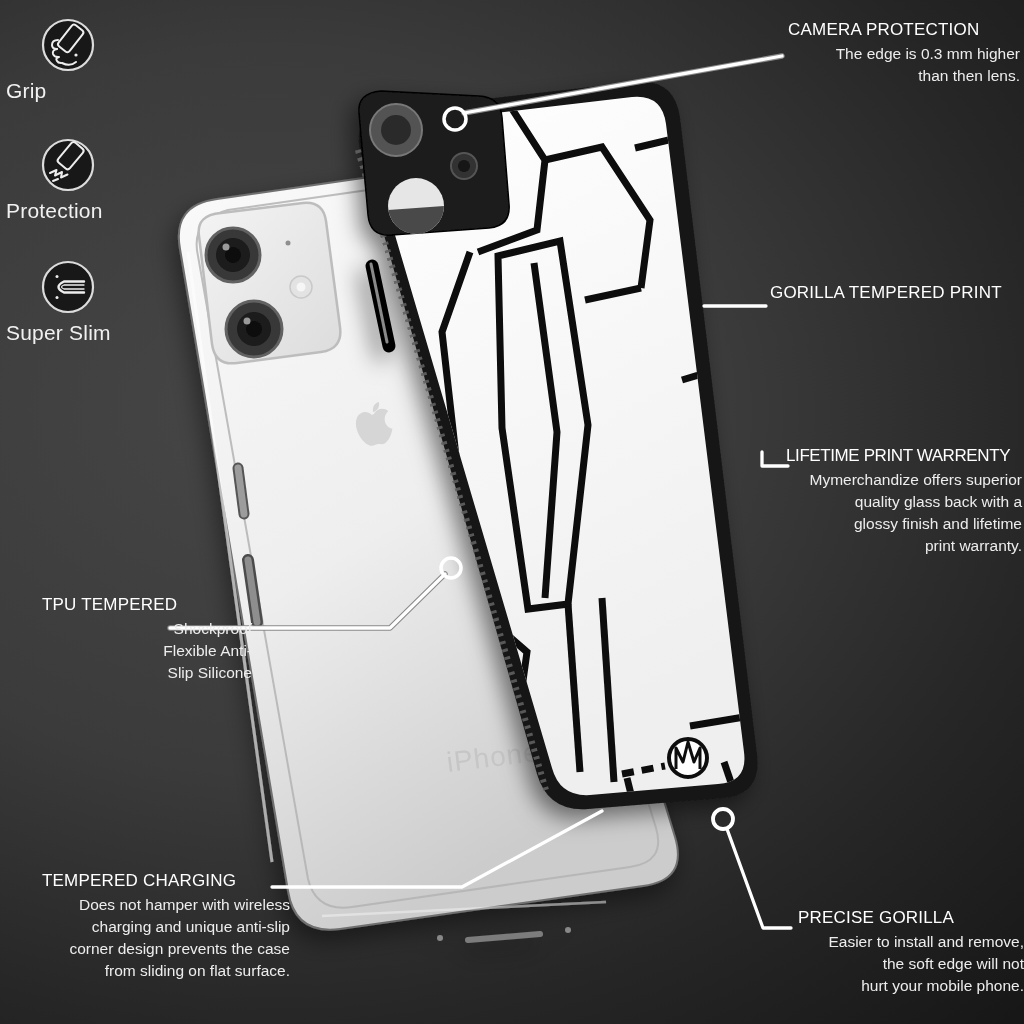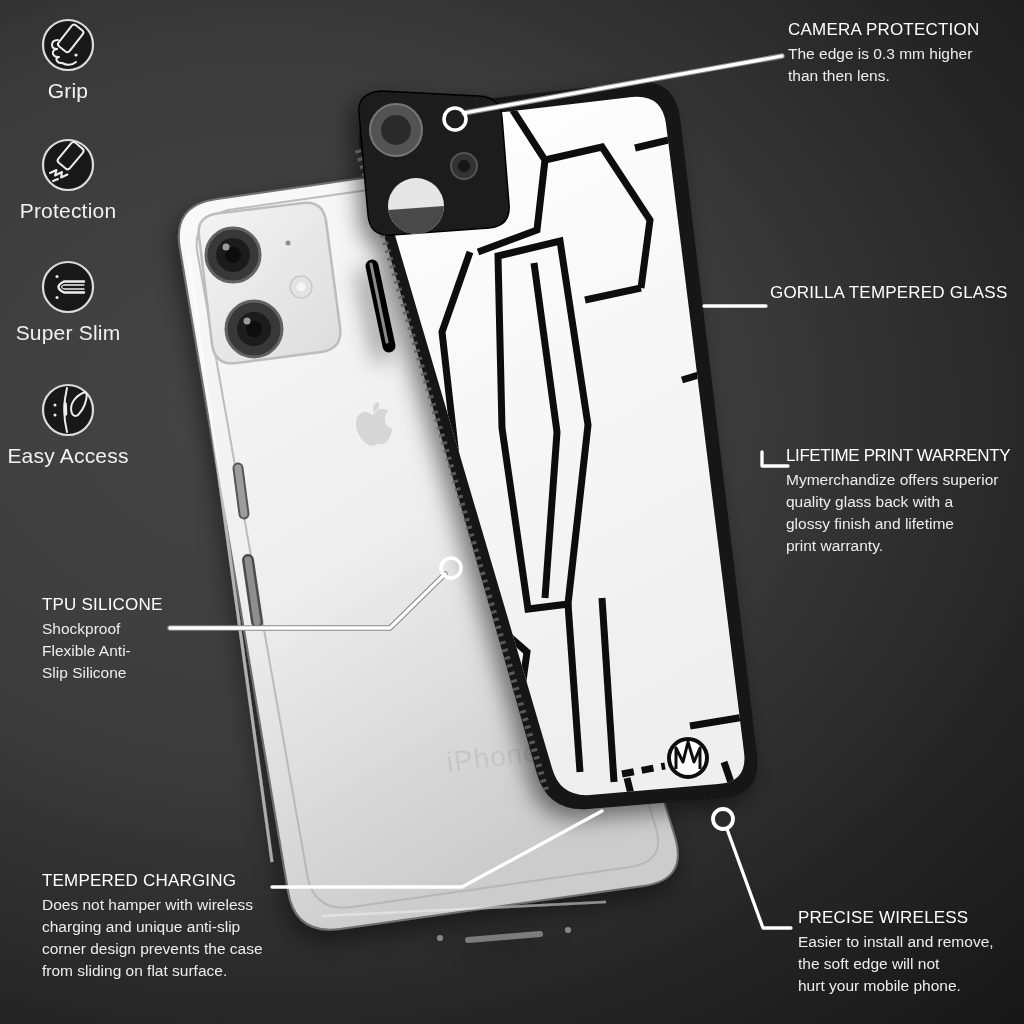--- a/index.html
+++ b/index.html
@@ -2,27 +2,27 @@
 <html><head>
 <meta charset="utf-8">
 <style>
   html,body{margin:0;padding:0;background:#111;}
   .stage{
     position:relative;width:1024px;height:1024px;overflow:hidden;
     background:radial-gradient(1100px 860px at 26% 40%, #464646 0%, #3b3b3b 42%, #262626 72%, #161616 100%);
     font-family:"Liberation Sans", sans-serif;
   }
   .scene{position:absolute;left:0;top:0;width:1024px;height:1024px;}
-  .feature{position:absolute;width:124px;text-align:center;color:#f1f1f1;}
+  .feature{position:absolute;width:124px;text-align:left;color:#f1f1f1;}
   .feature-icon{width:54px;height:54px;margin:0 auto;display:block;}
   .feature-label{margin-top:7px;font-size:21px;letter-spacing:.2px;}
   .callout{position:absolute;color:#fff;}
   .callout-title{font-weight:normal;font-size:17px;letter-spacing:.2px;white-space:nowrap;}
   .callout-title.tight{letter-spacing:-0.4px;}
-  .callout-body{font-size:15.5px;line-height:1.42;color:#ededed;white-space:pre-line;margin-top:3px;}
+  .callout-body{font-size:15.5px;line-height:1.42;color:#ededed;white-space:pre-line;margin-top:3px;text-align:right;}
 </style>
 </head>
 <body>
 
 <div class="stage">
 
   <svg class="scene" viewBox="0 0 1024 1024">
     <defs>
       <linearGradient id="leftPhoneGrad" x1="0" y1="0" x2="0.4" y2="1">
         <stop offset="0" stop-color="#fafafa"></stop>
@@ -206,67 +206,54 @@
       <g stroke="#ededed" fill="none" stroke-linecap="round">
         <path d="M 43 21.5 H 23 Q 12 27 23 32.5 H 43" stroke-width="2.4"></path>
         <path d="M 43 25 H 23 Q 18 27 23 29 H 43" stroke-width="1.3"></path>
       </g>
       <circle cx="16" cy="16.5" r="1.5" fill="#ededed"></circle>
       <circle cx="16" cy="37.5" r="1.5" fill="#ededed"></circle>
     </svg>
     <div class="feature-label">Super Slim</div>
   </div>
 
-  <div class="feature" style="left:6px;top:383px">
-    <svg class="feature-icon" viewBox="0 0 54 54">
-      <circle cx="27" cy="27" r="25" fill="#181818" stroke="#dcdcdc" stroke-width="2.2"></circle>
-      <g stroke="#ededed" fill="none" stroke-linecap="round" stroke-linejoin="round">
-        <path d="M 26 5 C 22.5 19 22.5 35 26 49" stroke-width="2"></path>
-        <path d="M 24.2 21 L 24.6 31" stroke-width="3.4"></path>
-        <path d="M 44 9 C 34 13 28.5 21 30.5 29 C 31.3 32.5 34.5 34.5 37.5 31.5 C 43.5 25.5 45.8 16.5 45.8 11 Z" stroke-width="2"></path>
-      </g>
-      <circle cx="14" cy="22" r="1.5" fill="#ededed"></circle>
-      <circle cx="14" cy="32" r="1.5" fill="#ededed"></circle>
-    </svg>
-    <div class="feature-label">Easy Access</div>
-  </div>
 
   <div class="callout" style="left:788px;top:20px;width:232px">
     <div class="callout-title">CAMERA PROTECTION</div>
     <div class="callout-body">The edge is 0.3 mm higher
 than then lens.</div>
   </div>
 
   <div class="callout" style="left:770px;top:283px;width:252px">
-    <div class="callout-title">GORILLA TEMPERED GLASS</div>
+    <div class="callout-title">GORILLA TEMPERED PRINT</div>
   </div>
 
   <div class="callout" style="left:786px;top:446px;width:236px">
     <div class="callout-title tight">LIFETIME PRINT WARRENTY</div>
     <div class="callout-body">Mymerchandize offers superior
 quality glass back with a
 glossy finish and lifetime
 print warranty.</div>
   </div>
 
   <div class="callout" style="left:42px;top:595px;width:210px">
-    <div class="callout-title">TPU SILICONE</div>
+    <div class="callout-title">TPU TEMPERED</div>
     <div class="callout-body">Shockproof
 Flexible Anti-
 Slip Silicone</div>
   </div>
 
   <div class="callout" style="left:42px;top:871px;width:248px">
     <div class="callout-title">TEMPERED CHARGING</div>
     <div class="callout-body">Does not hamper with wireless
 charging and unique anti-slip
 corner design prevents the case
 from sliding on flat surface.</div>
   </div>
 
   <div class="callout" style="left:798px;top:908px;width:226px">
-    <div class="callout-title">PRECISE WIRELESS</div>
+    <div class="callout-title">PRECISE GORILLA</div>
     <div class="callout-body">Easier to install and remove,
 the soft edge will not
 hurt your mobile phone.</div>
   </div>
 
 </div>
 
 </body></html>

